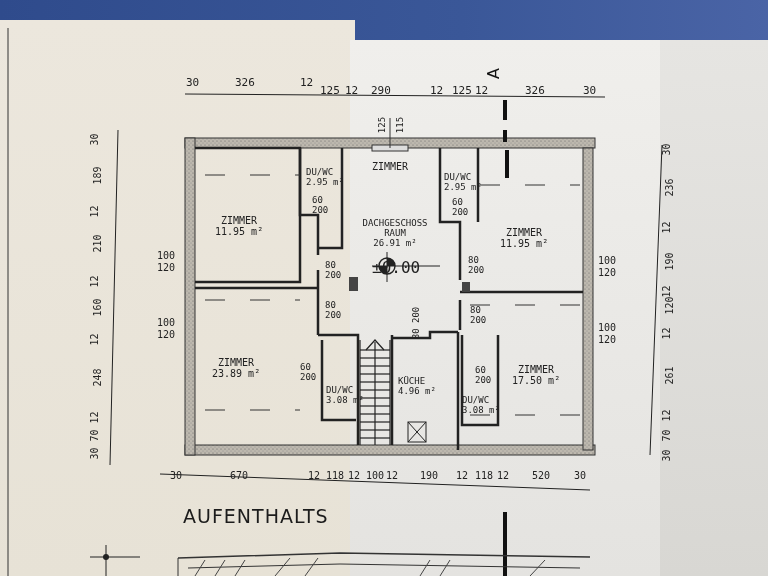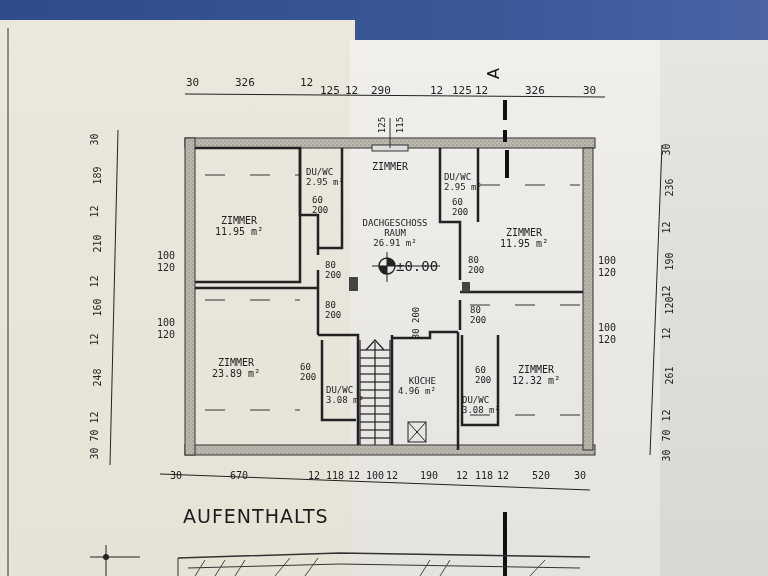--- a/index.html
+++ b/index.html
@@ -175,21 +175,21 @@
   <span style="position:absolute;top:290px;transform:rotate(-90deg)">70</span>
   <span style="position:absolute;top:310px;transform:rotate(-90deg)">30</span>
 </div>
 
 <div style="position:absolute;left:488px;top:64px;font-family:'DejaVu Sans',sans-serif;font-size:16px;transform:rotate(-90deg);color:#111;">A</div>
 
 <div style="position:absolute;left:372px;top:161px;font-family:'DejaVu Sans Mono',monospace;font-size:10px;color:#222;">ZIMMER</div>
 <div style="position:absolute;left:374px;top:120px;font-family:'DejaVu Sans Mono',monospace;font-size:9px;transform:rotate(-90deg);color:#222;">125</div>
 <div style="position:absolute;left:392px;top:120px;font-family:'DejaVu Sans Mono',monospace;font-size:9px;transform:rotate(-90deg);color:#222;">115</div>
 
-<div style="position:absolute;left:396px;top:258px;font-family:'DejaVu Sans Mono',monospace;font-size:14px;color:#222;">±0.00</div>
+<div style="position:absolute;left:372px;top:258px;font-family:'DejaVu Sans Mono',monospace;font-size:16px;color:#222;">±0.00</div>
 
 <div style="position:absolute;left:215px;top:215px;text-align:center;font-family:'DejaVu Sans Mono',monospace;font-size:10px;color:#222;line-height:11px;">
   <div>ZIMMER</div>
   <div>11.95 m²</div>
 </div>
 <div style="position:absolute;left:306px;top:167px;font-family:'DejaVu Sans Mono',monospace;font-size:9px;color:#222;line-height:10px;">
   <div>DU/WC</div>
   <div>2.95 m²</div>
 </div>
 <div style="position:absolute;left:355px;top:218px;text-align:center;width:80px;font-family:'DejaVu Sans Mono',monospace;font-size:9px;color:#222;line-height:10px;">
@@ -205,31 +205,31 @@
   <div>11.95 m²</div>
 </div>
 <div style="position:absolute;left:212px;top:357px;text-align:center;font-family:'DejaVu Sans Mono',monospace;font-size:10px;color:#222;line-height:11px;">
   <div>ZIMMER</div>
   <div>23.89 m²</div>
 </div>
 <div style="position:absolute;left:326px;top:385px;font-family:'DejaVu Sans Mono',monospace;font-size:9px;color:#222;line-height:10px;">
   <div>DU/WC</div>
   <div>3.08 m²</div>
 </div>
-<div style="position:absolute;left:398px;top:376px;font-family:'DejaVu Sans Mono',monospace;font-size:9px;color:#222;line-height:10px;text-align:right;">
+<div style="position:absolute;left:398px;top:376px;font-family:'DejaVu Sans Mono',monospace;font-size:9px;color:#222;line-height:10px;">
   <div>KÜCHE</div>
   <div>4.96 m²</div>
 </div>
 <div style="position:absolute;left:462px;top:395px;font-family:'DejaVu Sans Mono',monospace;font-size:9px;color:#222;line-height:10px;">
   <div>DU/WC</div>
   <div>3.08 m²</div>
 </div>
 <div style="position:absolute;left:512px;top:364px;text-align:center;font-family:'DejaVu Sans Mono',monospace;font-size:10px;color:#222;line-height:11px;">
   <div>ZIMMER</div>
-  <div>12.32 m²</div>
+  <div>17.50 m²</div>
 </div>
 
 <div style="position:absolute;left:312px;top:195px;font-family:'DejaVu Sans Mono',monospace;font-size:9px;color:#222;line-height:10px;">
   <div>60</div>
   <div>200</div>
 </div>
 <div style="position:absolute;left:325px;top:260px;font-family:'DejaVu Sans Mono',monospace;font-size:9px;color:#222;line-height:10px;">
   <div>80</div>
   <div>200</div>
 </div>

